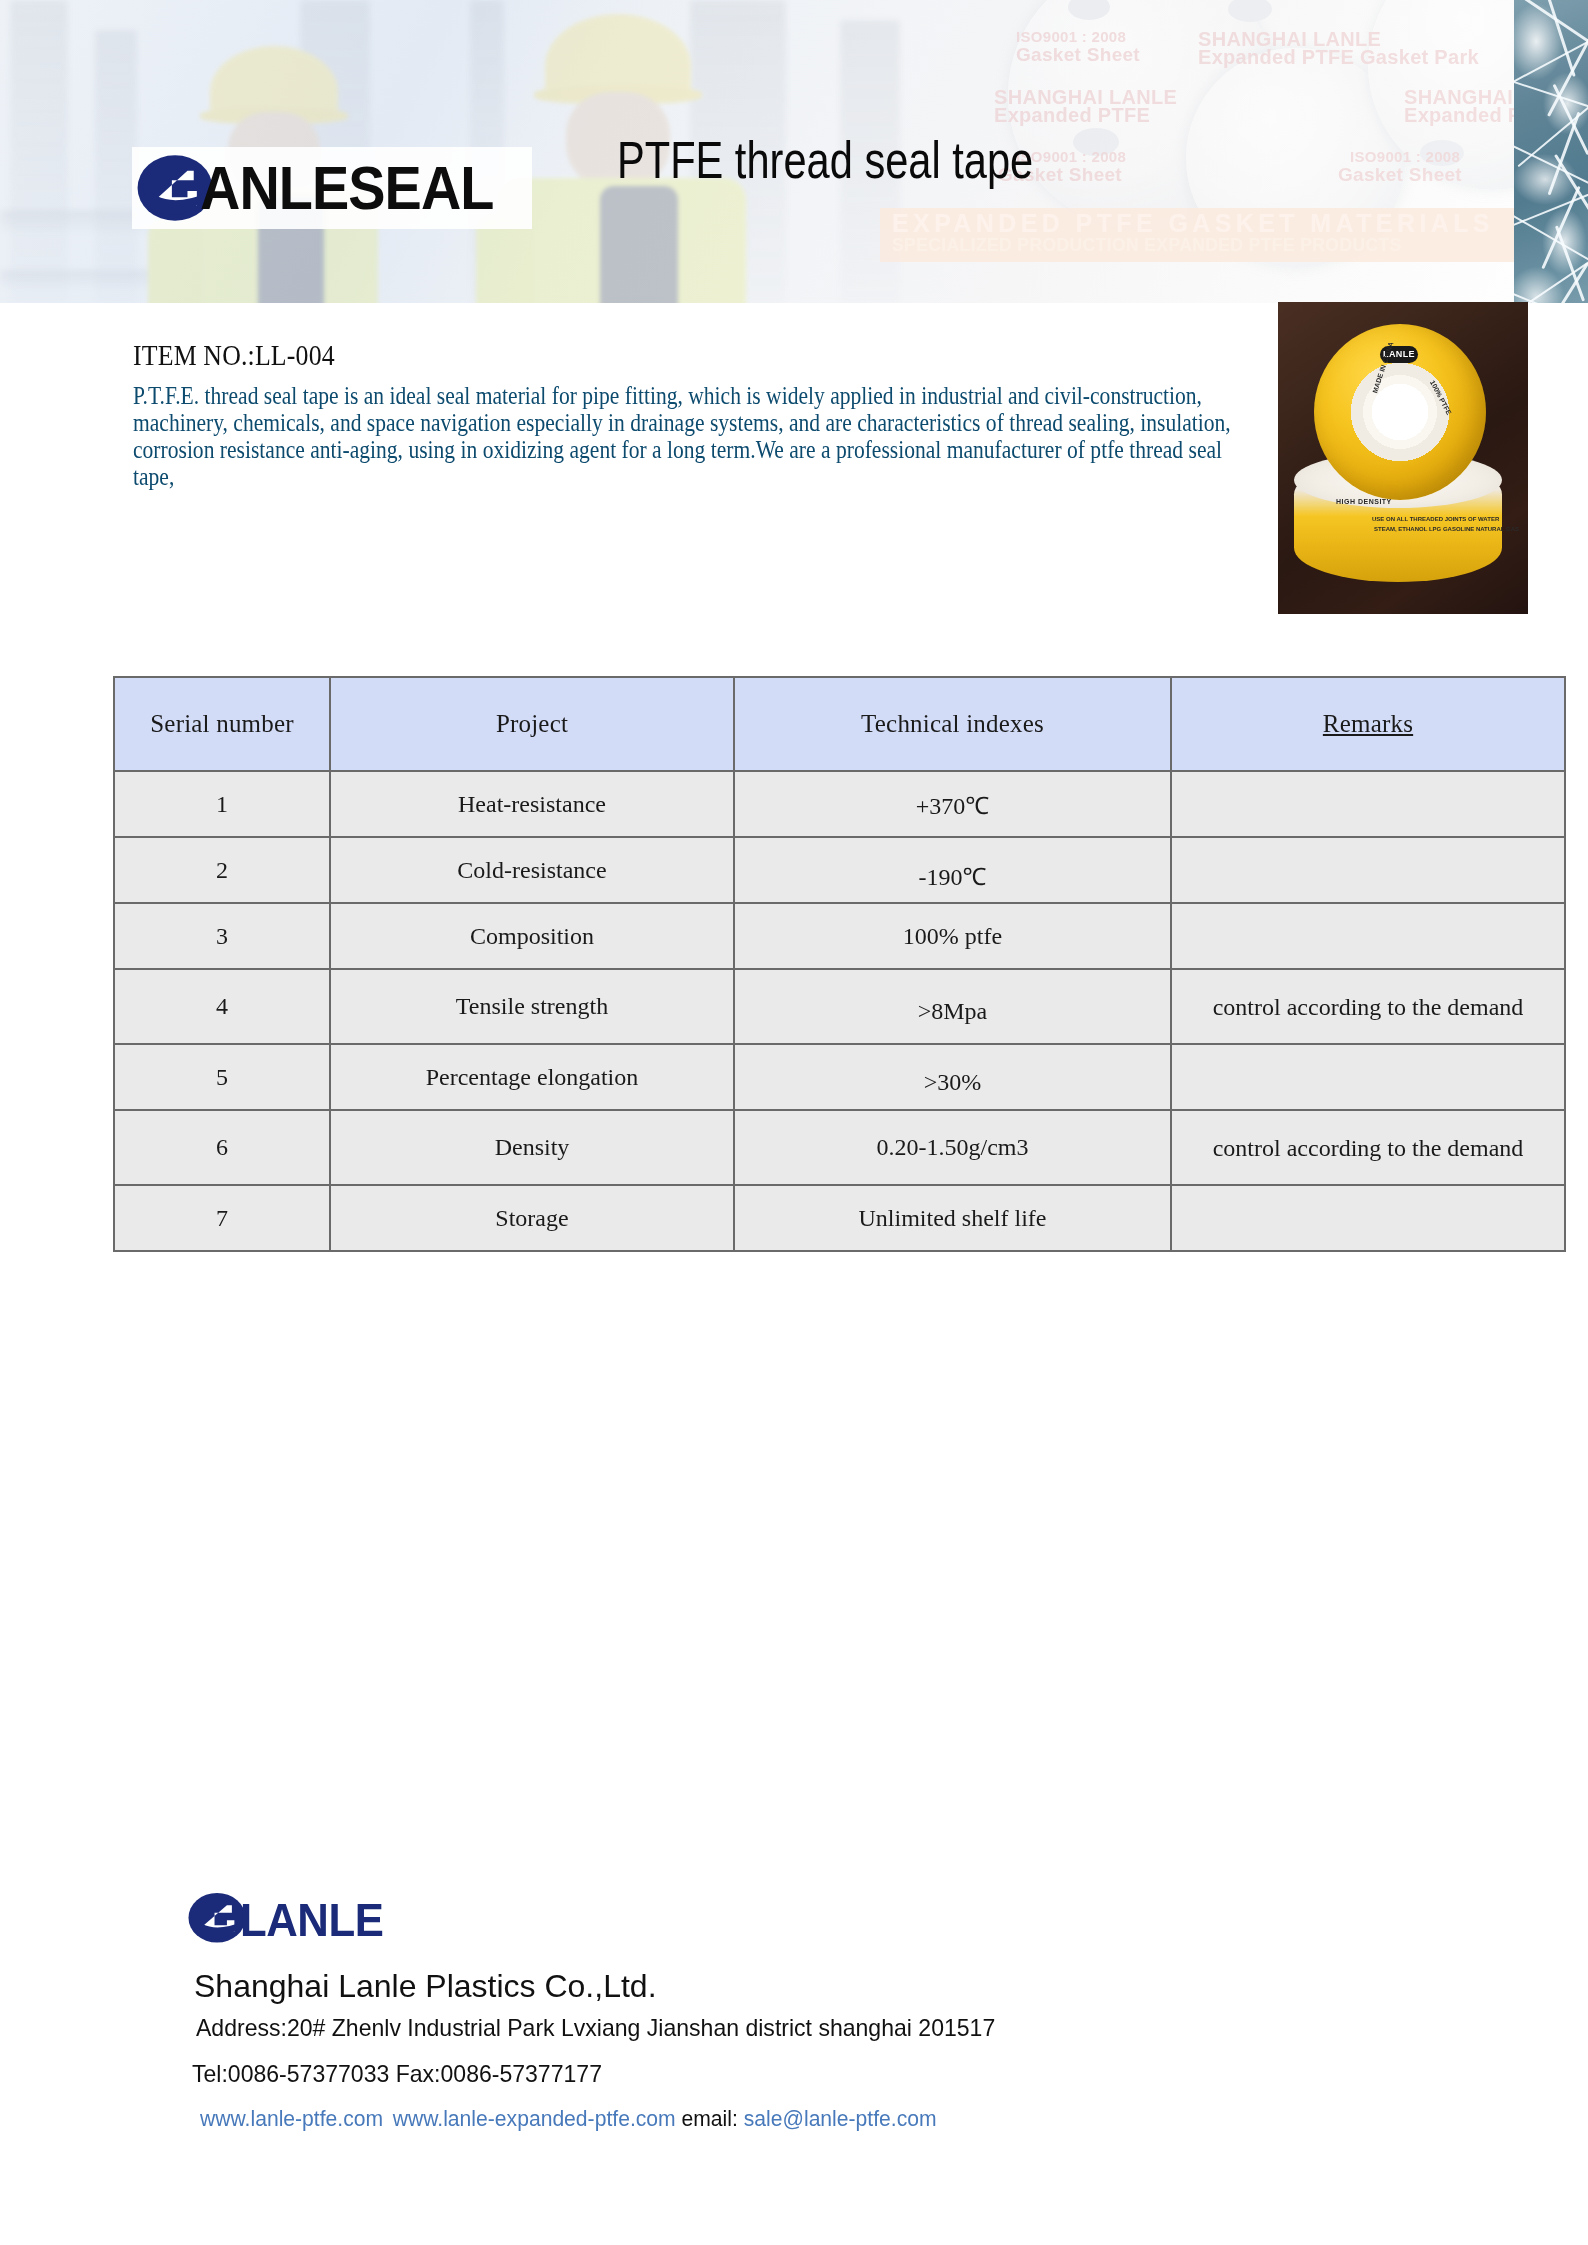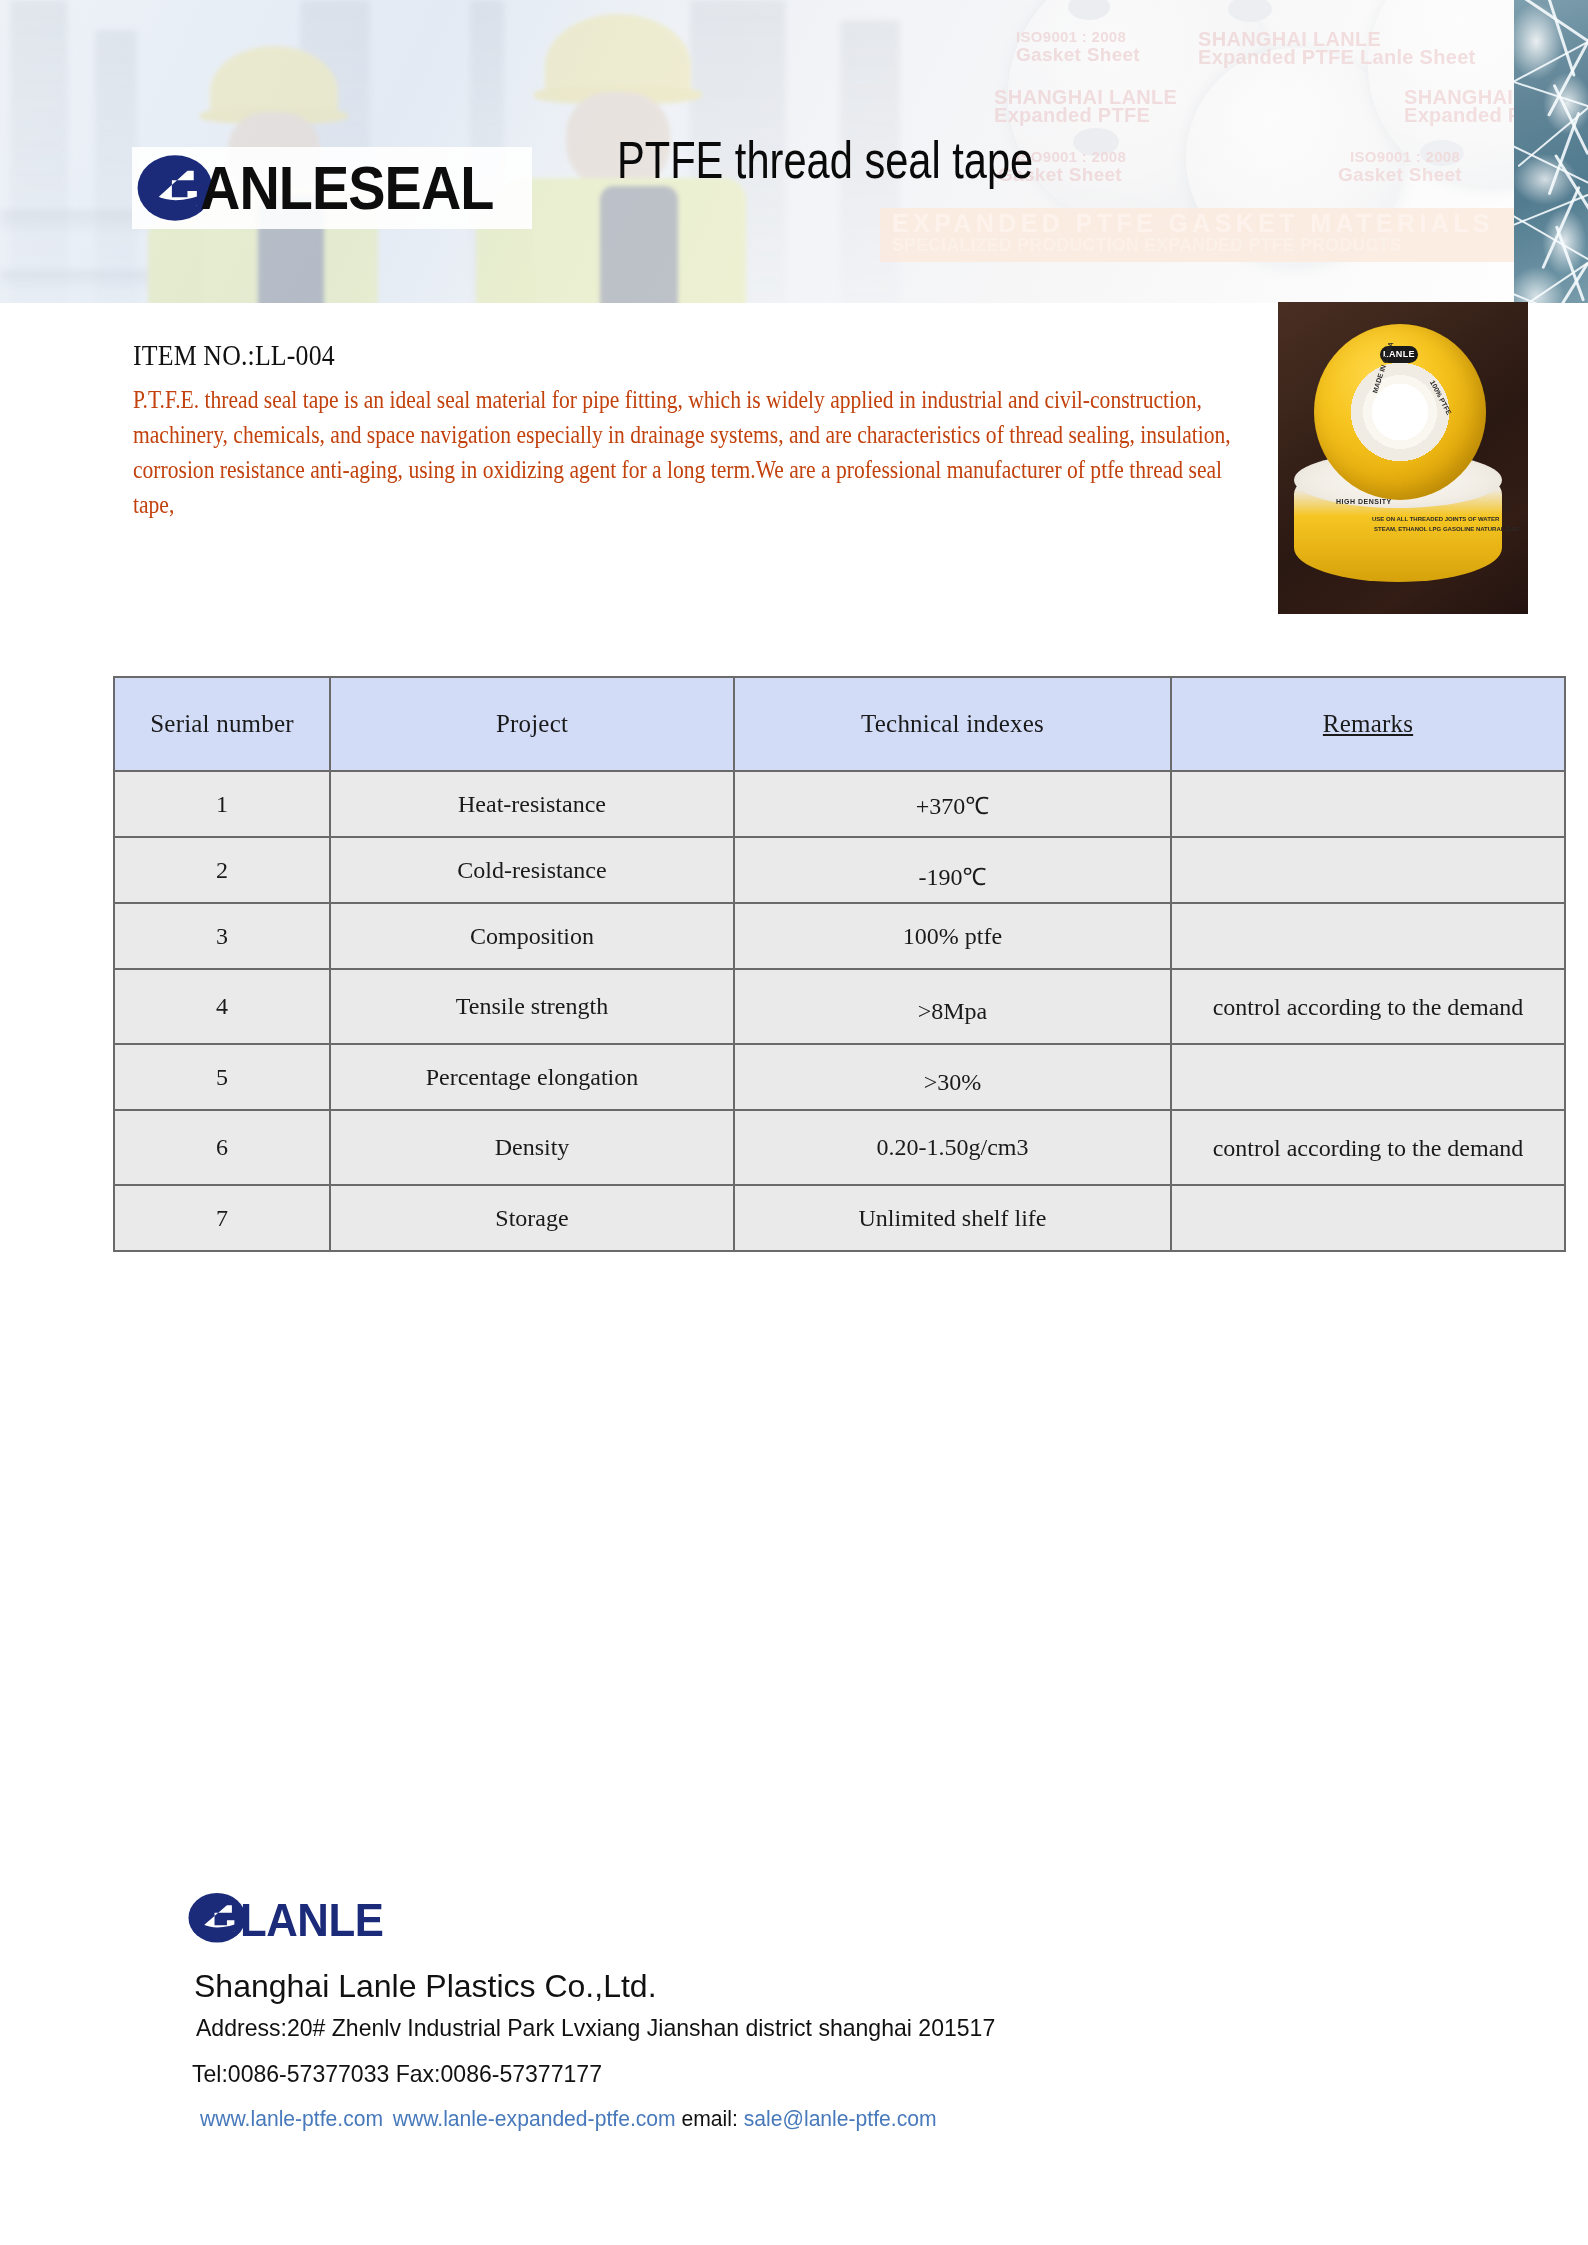--- a/index.html
+++ b/index.html
@@ -260,22 +260,22 @@
     transform: scaleX(0.86);
     transform-origin: left top;
     white-space: nowrap;
   }
   .desc {
     position: absolute;
     left: 133px; top: 382px;
     width: 1130px;
     font-family: "Liberation Serif", serif;
     font-size: 24.5px;
-    line-height: 35px;
-    color: #c2410c;
+    line-height: 27px;
+    color: #0c4a6e;
     text-align: left;
   }
   .desc-inner {
     transform: scaleX(0.88);
     transform-origin: left top;
     width: 1285px;
   }
 
   
   .spec-table {
@@ -395,21 +395,21 @@
     <div class="gasket-hole" style="left:170px; top:-6px;  width:42px;  height:26px;"></div>
     <div class="gasket-hole" style="left:175px; top:128px; width:46px;  height:28px;"></div>
     <div class="gasket-disc" style="left:288px; top:48px;  width:220px; height:220px;"></div>
     <div class="gasket-disc" style="left:470px; top:-60px; width:250px; height:250px;"></div>
     <div class="gasket-hole" style="left:330px; top:-4px;  width:44px;  height:26px;"></div>
     <div class="gasket-hole" style="left:522px; top:140px; width:44px;  height:26px;"></div>
 
     <span class="wm-red" style="left:118px; top:28px;  font-size:15px;">ISO9001 : 2008</span>
     <span class="wm-red" style="left:118px; top:44px;  font-size:19px;">Gasket Sheet</span>
     <span class="wm-red" style="left:300px; top:28px;  font-size:20px;">SHANGHAI LANLE</span>
-    <span class="wm-red" style="left:300px; top:46px;  font-size:20px;">Expanded PTFE Lanle Sheet</span>
+    <span class="wm-red" style="left:300px; top:46px;  font-size:20px;">Expanded PTFE Gasket Park</span>
     <span class="wm-red" style="left:96px;  top:86px;  font-size:20px;">SHANGHAI LANLE</span>
     <span class="wm-red" style="left:96px;  top:104px; font-size:20px;">Expanded PTFE</span>
     <span class="wm-red" style="left:506px; top:86px;  font-size:20px;">SHANGHAI LANLE</span>
     <span class="wm-red" style="left:506px; top:104px; font-size:20px;">Expanded PTFE</span>
     <span class="wm-red" style="left:118px; top:148px; font-size:15px;">ISO9001 : 2008</span>
     <span class="wm-red" style="left:100px; top:164px; font-size:19px;">Gasket Sheet</span>
     <span class="wm-red" style="left:452px; top:148px; font-size:15px;">ISO9001 : 2008</span>
     <span class="wm-red" style="left:440px; top:164px; font-size:19px;">Gasket Sheet</span>
   </div>
 

